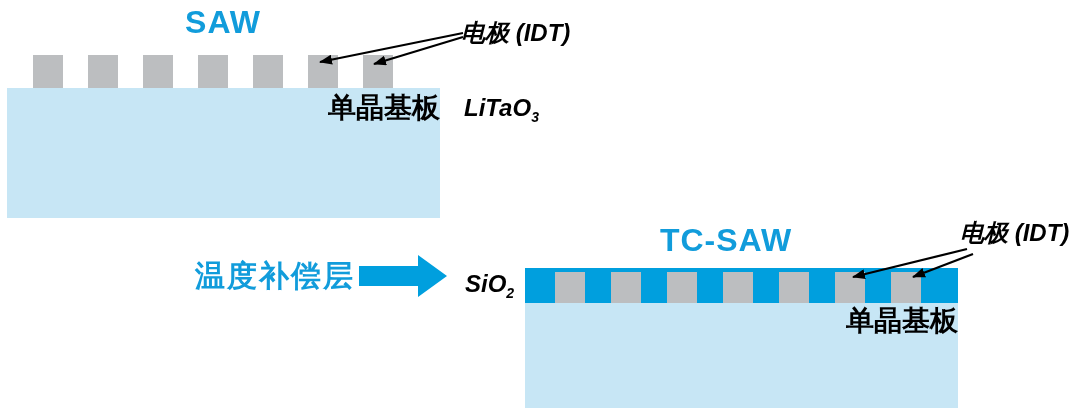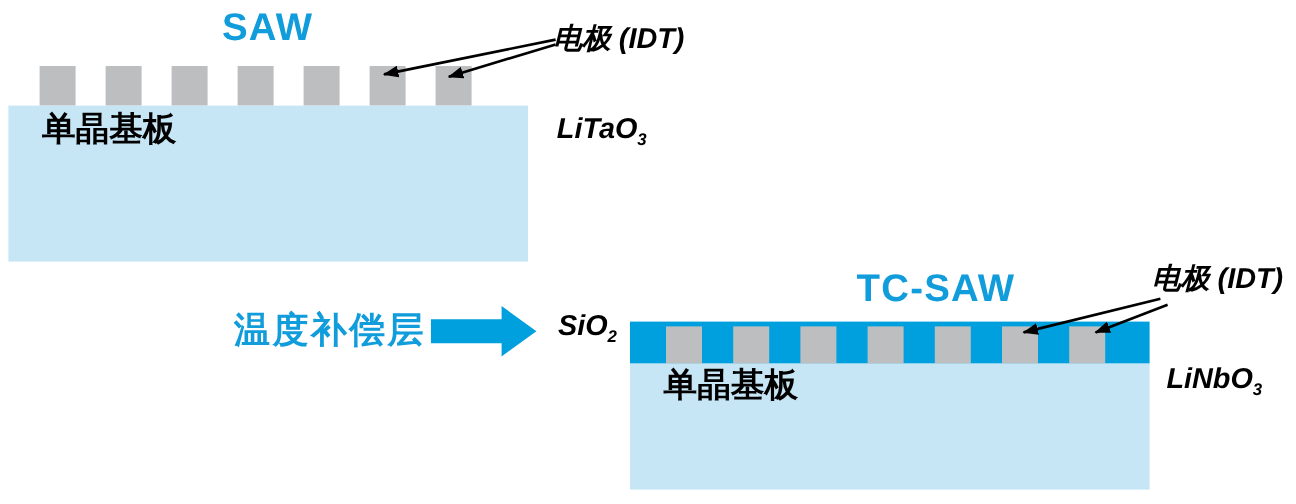--- a/index.html
+++ b/index.html
@@ -19,44 +19,44 @@
     font-size:32px;font-weight:bold;color:var(--accent-cyan);
     line-height:1;text-align:center;letter-spacing:1px;white-space:nowrap;
   }
   .black-label{
     font-size:24px;font-weight:bold;color:var(--label-black);
     line-height:1;white-space:nowrap;font-style:italic;
   }
   .black-label sub{font-size:14px;font-weight:bold;line-height:0;}
   .cjk-label{
     font-size:28px;font-weight:bold;color:var(--label-black);
-    line-height:1;text-align:left;white-space:nowrap;margin-left:28px;
+    line-height:1;text-align:right;white-space:nowrap;
   }
   .comp-label{
     font-size:30px;font-weight:bold;color:var(--accent-cyan);
     line-height:1;letter-spacing:2px;white-space:nowrap;
   }
   .substrate{background:var(--substrate-light-blue);}
   .tc-layer{background:var(--layer-blue);}
   .electrode-row{display:flex;}
   .electrode{display:block;background:var(--electrode-gray);flex:0 0 auto;}
   #saw-electrodes{left:33px;top:55px;gap:25px;}
   #saw-electrodes .electrode{width:30px;height:33px;}
   #tc-electrodes{left:555px;top:272px;gap:26px;}
   #tc-electrodes .electrode{width:30px;height:31px;}
   #saw-substrate{left:7px;top:88px;width:433px;height:130px;}
   #tc-sio2-layer{left:525px;top:268px;width:433px;height:35px;}
   #tc-substrate{left:525px;top:303px;width:433px;height:105px;}
   #saw-title{left:123px;top:6px;width:200px;}
-  #tc-title{left:646px;top:224px;width:200px;text-align:right;}
+  #tc-title{left:626px;top:224px;width:200px;}
   #saw-substrate-label{left:7px;top:94px;width:433px;}
   #tc-substrate-label{left:525px;top:307px;width:433px;}
   #saw-material{left:464px;top:96px;}
   #tc-material{left:972px;top:304px;}
-  #sio2-label{left:465px;top:260px;}
+  #sio2-label{left:465px;top:272px;}
   #saw-idt-label{left:461px;top:21px;}
   #tc-idt-label{left:960px;top:221px;}
   #comp-label{left:195px;top:261px;}
   #callout-arrows{left:0;top:0;width:1080px;height:420px;pointer-events:none;}
   #big-arrow{left:359px;top:254px;width:89px;height:44px;}
 </style>
 </head>
 <body>
 
 <div id="canvas">
@@ -104,23 +104,20 @@
       <span class="electrode"></span>
       <span class="electrode"></span>
       <span class="electrode"></span>
       <span class="electrode"></span>
     </div>
 
   <div id="tc-substrate" class="abs substrate"></div>
 
   <div id="tc-substrate-label" class="abs cjk-label">单晶基板</div>
 
-  <div id="tc-material" class="abs black-label">
-    <span>LiNbO</span><sub>3</sub>
-  </div>
 
   <div id="tc-idt-label" class="abs black-label">电极 (IDT)</div>
 
   <svg id="callout-arrows" class="abs" viewBox="0 0 1080 420">
     <defs>
       <marker id="ah" markerUnits="userSpaceOnUse" markerWidth="13" markerHeight="10" refX="12" refY="5" orient="auto">
         <path d="M0,0 L13,5 L0,10 Z" fill="#000"></path>
       </marker>
     </defs>
     <line x1="463" y1="33" x2="320" y2="62" stroke="#000" stroke-width="2.2" marker-end="url(#ah)"></line>

